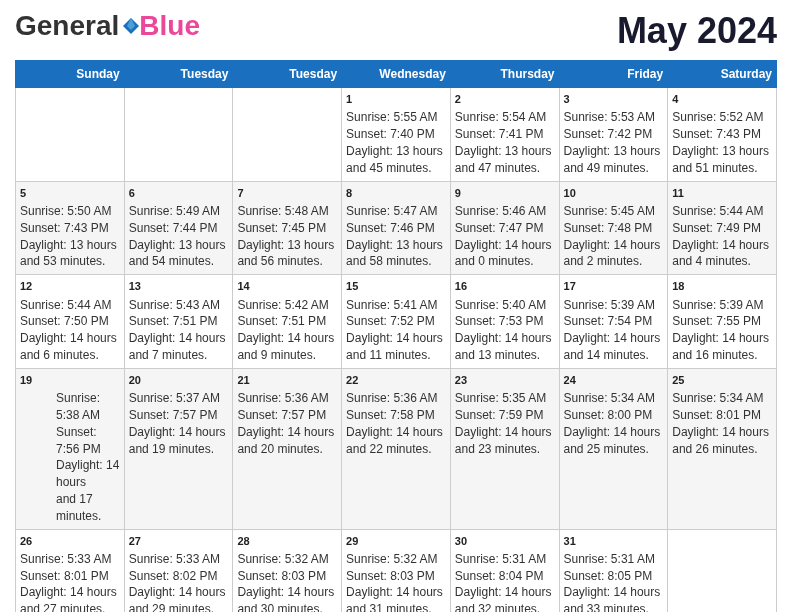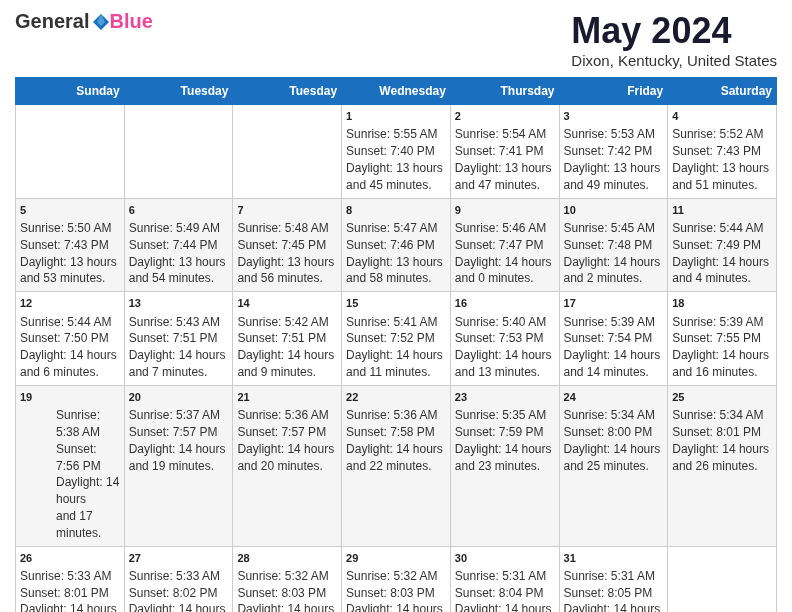--- a/index.html
+++ b/index.html
@@ -17,21 +17,21 @@
       margin-bottom: 8px;
     }
     .logo {
       display: flex;
       flex-direction: column;
       align-items: flex-start;
     }
     .logo-text {
       display: flex;
       align-items: center;
-      font-size: 20px;
+      font-size: 28px;
       font-weight: bold;
     }
     .logo-general {
       color: #333;
     }
     .logo-blue {
       color: #ec4899;
     }
     .logo-icon {
       width: 20px;
@@ -107,21 +107,20 @@
       <span class="logo-general">General</span>
       <svg class="logo-icon" viewBox="0 0 20 20">
         <path d="M10 2 L18 10 L10 18 L2 10 Z" fill="#1a6fbf"></path>
         <path d="M10 2 L14 10 L10 14 L6 10 Z" fill="#4a9fd4"></path>
       </svg>
       <span class="logo-blue">Blue</span>
     </div>
   </div>
   <div class="title-block">
     <div class="main-title">May 2024</div>
-    <div class="subtitle">Dixon, Kentucky, United States</div>
   </div>
 </div>
 
 <table>
   <thead>
     <tr>
     <th>Sunday</th>
         <th>Tuesday</th>
         <th>Tuesday</th>
         <th>Wednesday</th>

